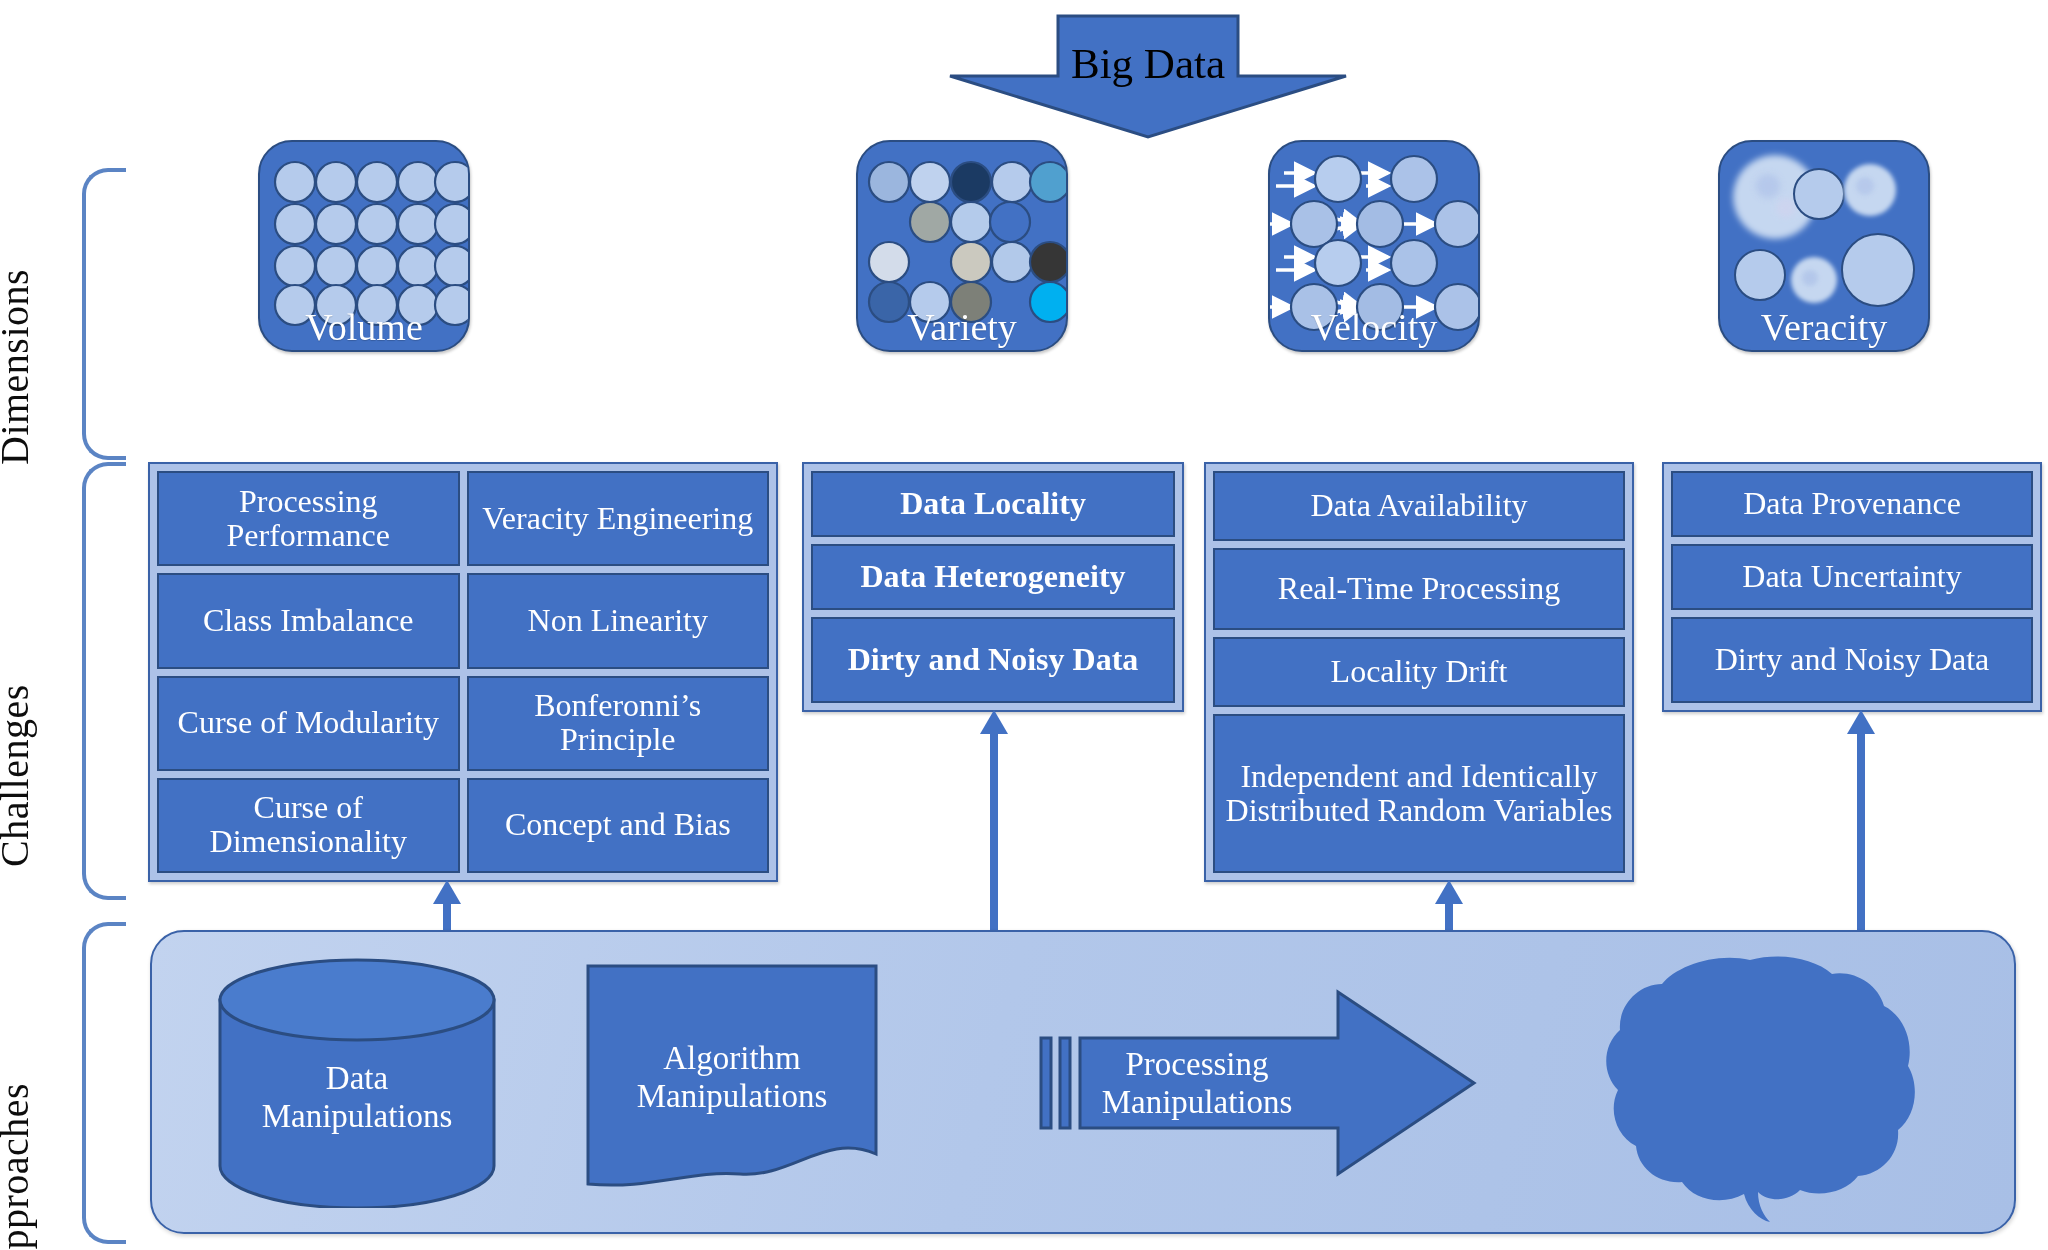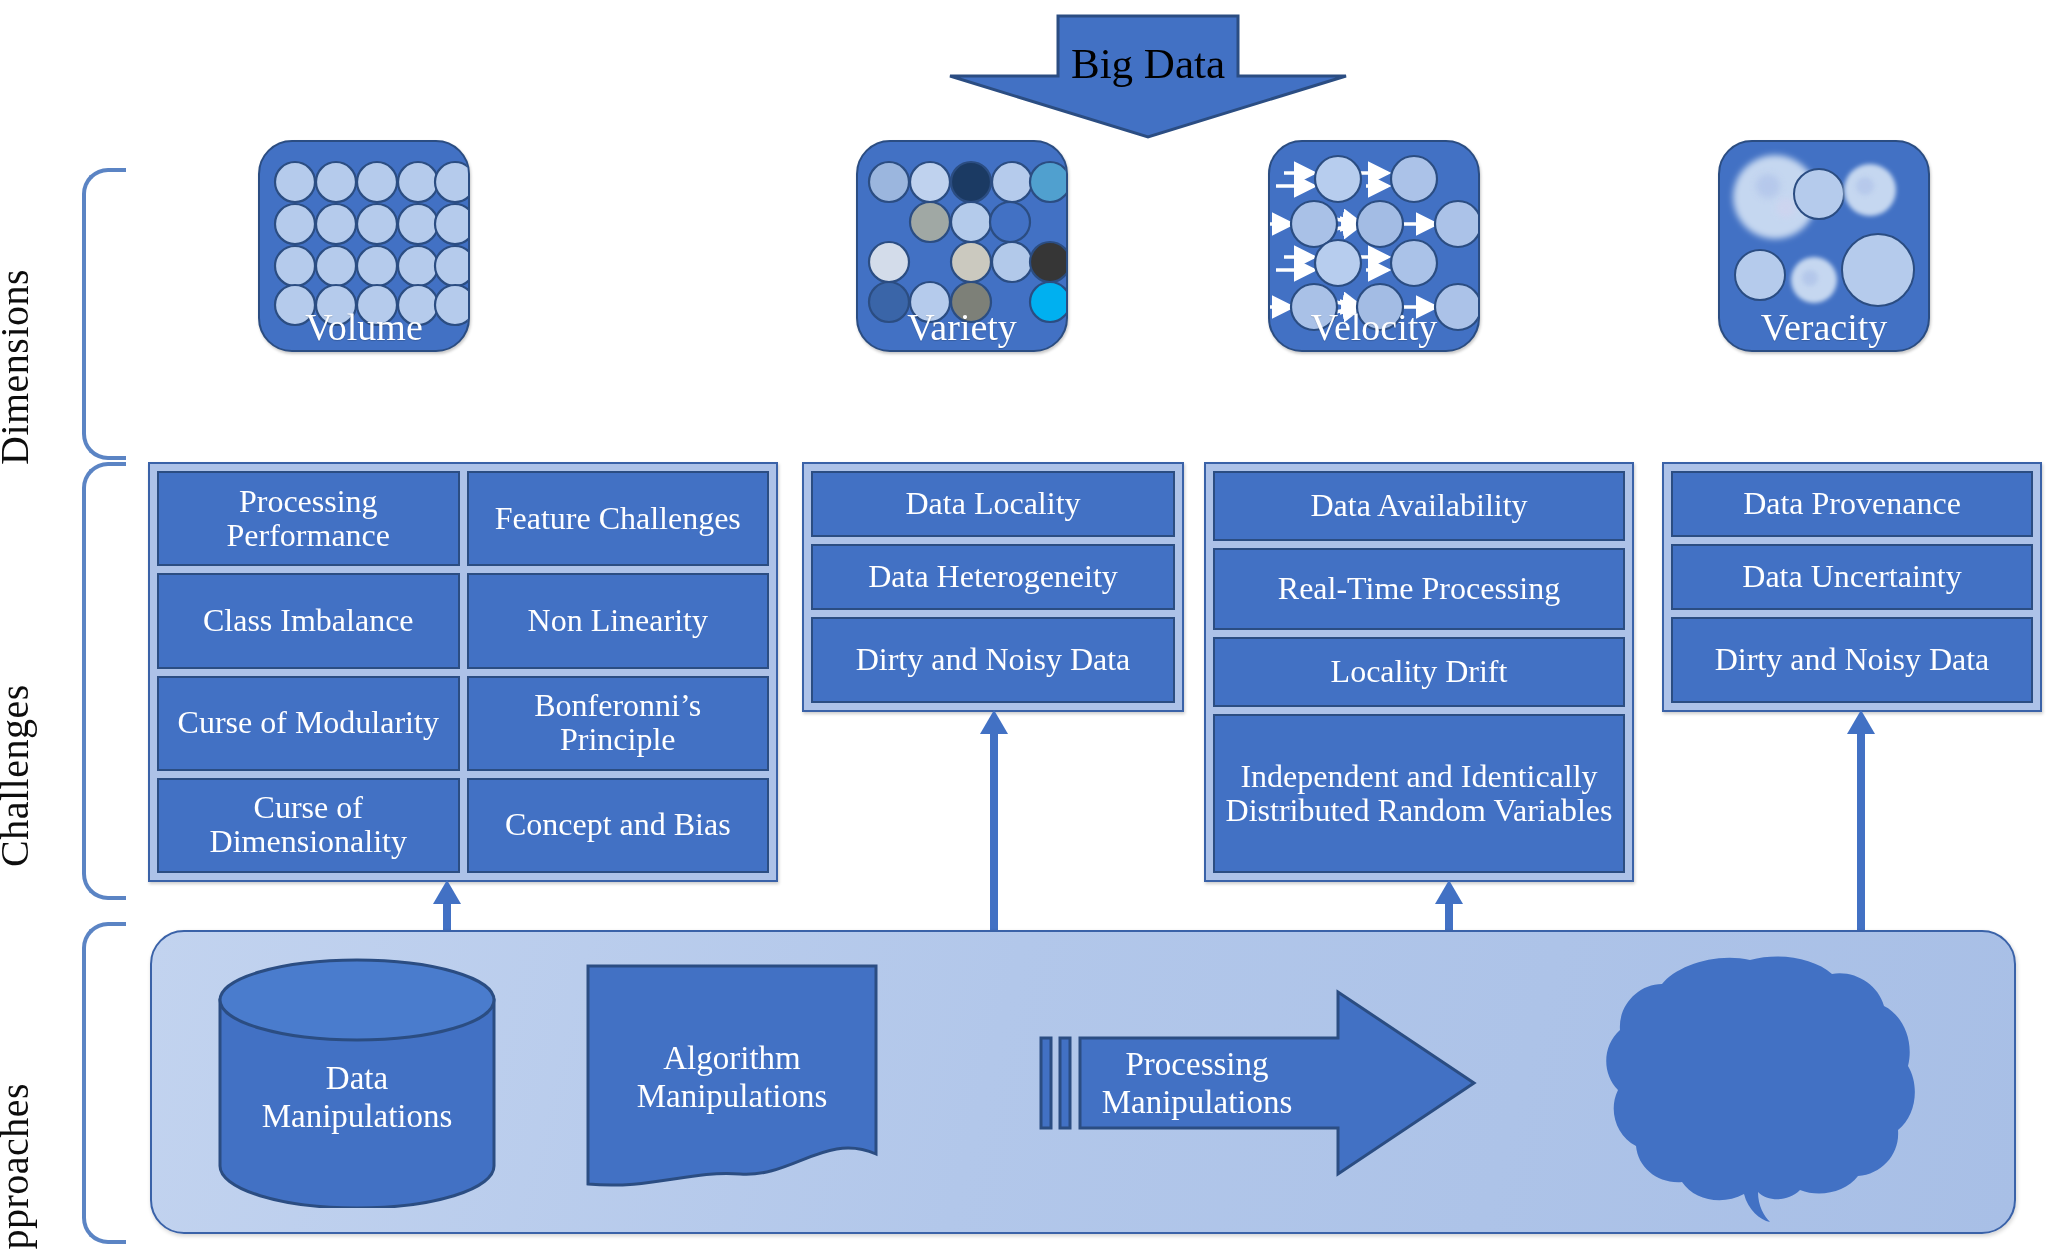--- a/index.html
+++ b/index.html
@@ -244,28 +244,28 @@
   </div>
 
   <div class="chal-panel" style="left:148px;top:462px;width:630px;height:420px;justify-content:center;">
     <div class="chal-col">
       <div class="chal-cell">Processing Performance</div>
       <div class="chal-cell">Class Imbalance</div>
       <div class="chal-cell">Curse of Modularity</div>
       <div class="chal-cell">Curse of Dimensionality</div>
     </div>
     <div class="chal-col">
-      <div class="chal-cell">Feature Challenges</div>
+      <div class="chal-cell">Veracity Engineering</div>
       <div class="chal-cell">Non Linearity</div>
       <div class="chal-cell">Bonferonni’s Principle</div>
       <div class="chal-cell">Concept and Bias</div>
     </div>
   </div>
 
-  <div class="chal-panel" style="left:802px;top:462px;width:382px;height:250px;">
+  <div class="chal-panel" style="left:802px;top:462px;width:382px;height:250px;font-weight:bold;">
     <div class="chal-col">
       <div class="chal-cell" style="flex:0 0 66px;">Data Locality</div>
       <div class="chal-cell" style="flex:0 0 66px;">Data Heterogeneity</div>
       <div class="chal-cell">Dirty and Noisy Data</div>
     </div>
   </div>
 
   <div class="chal-panel" style="left:1204px;top:462px;width:430px;height:420px;">
     <div class="chal-col">
       <div class="chal-cell" style="flex:0 0 70px;">Data Availability</div>

